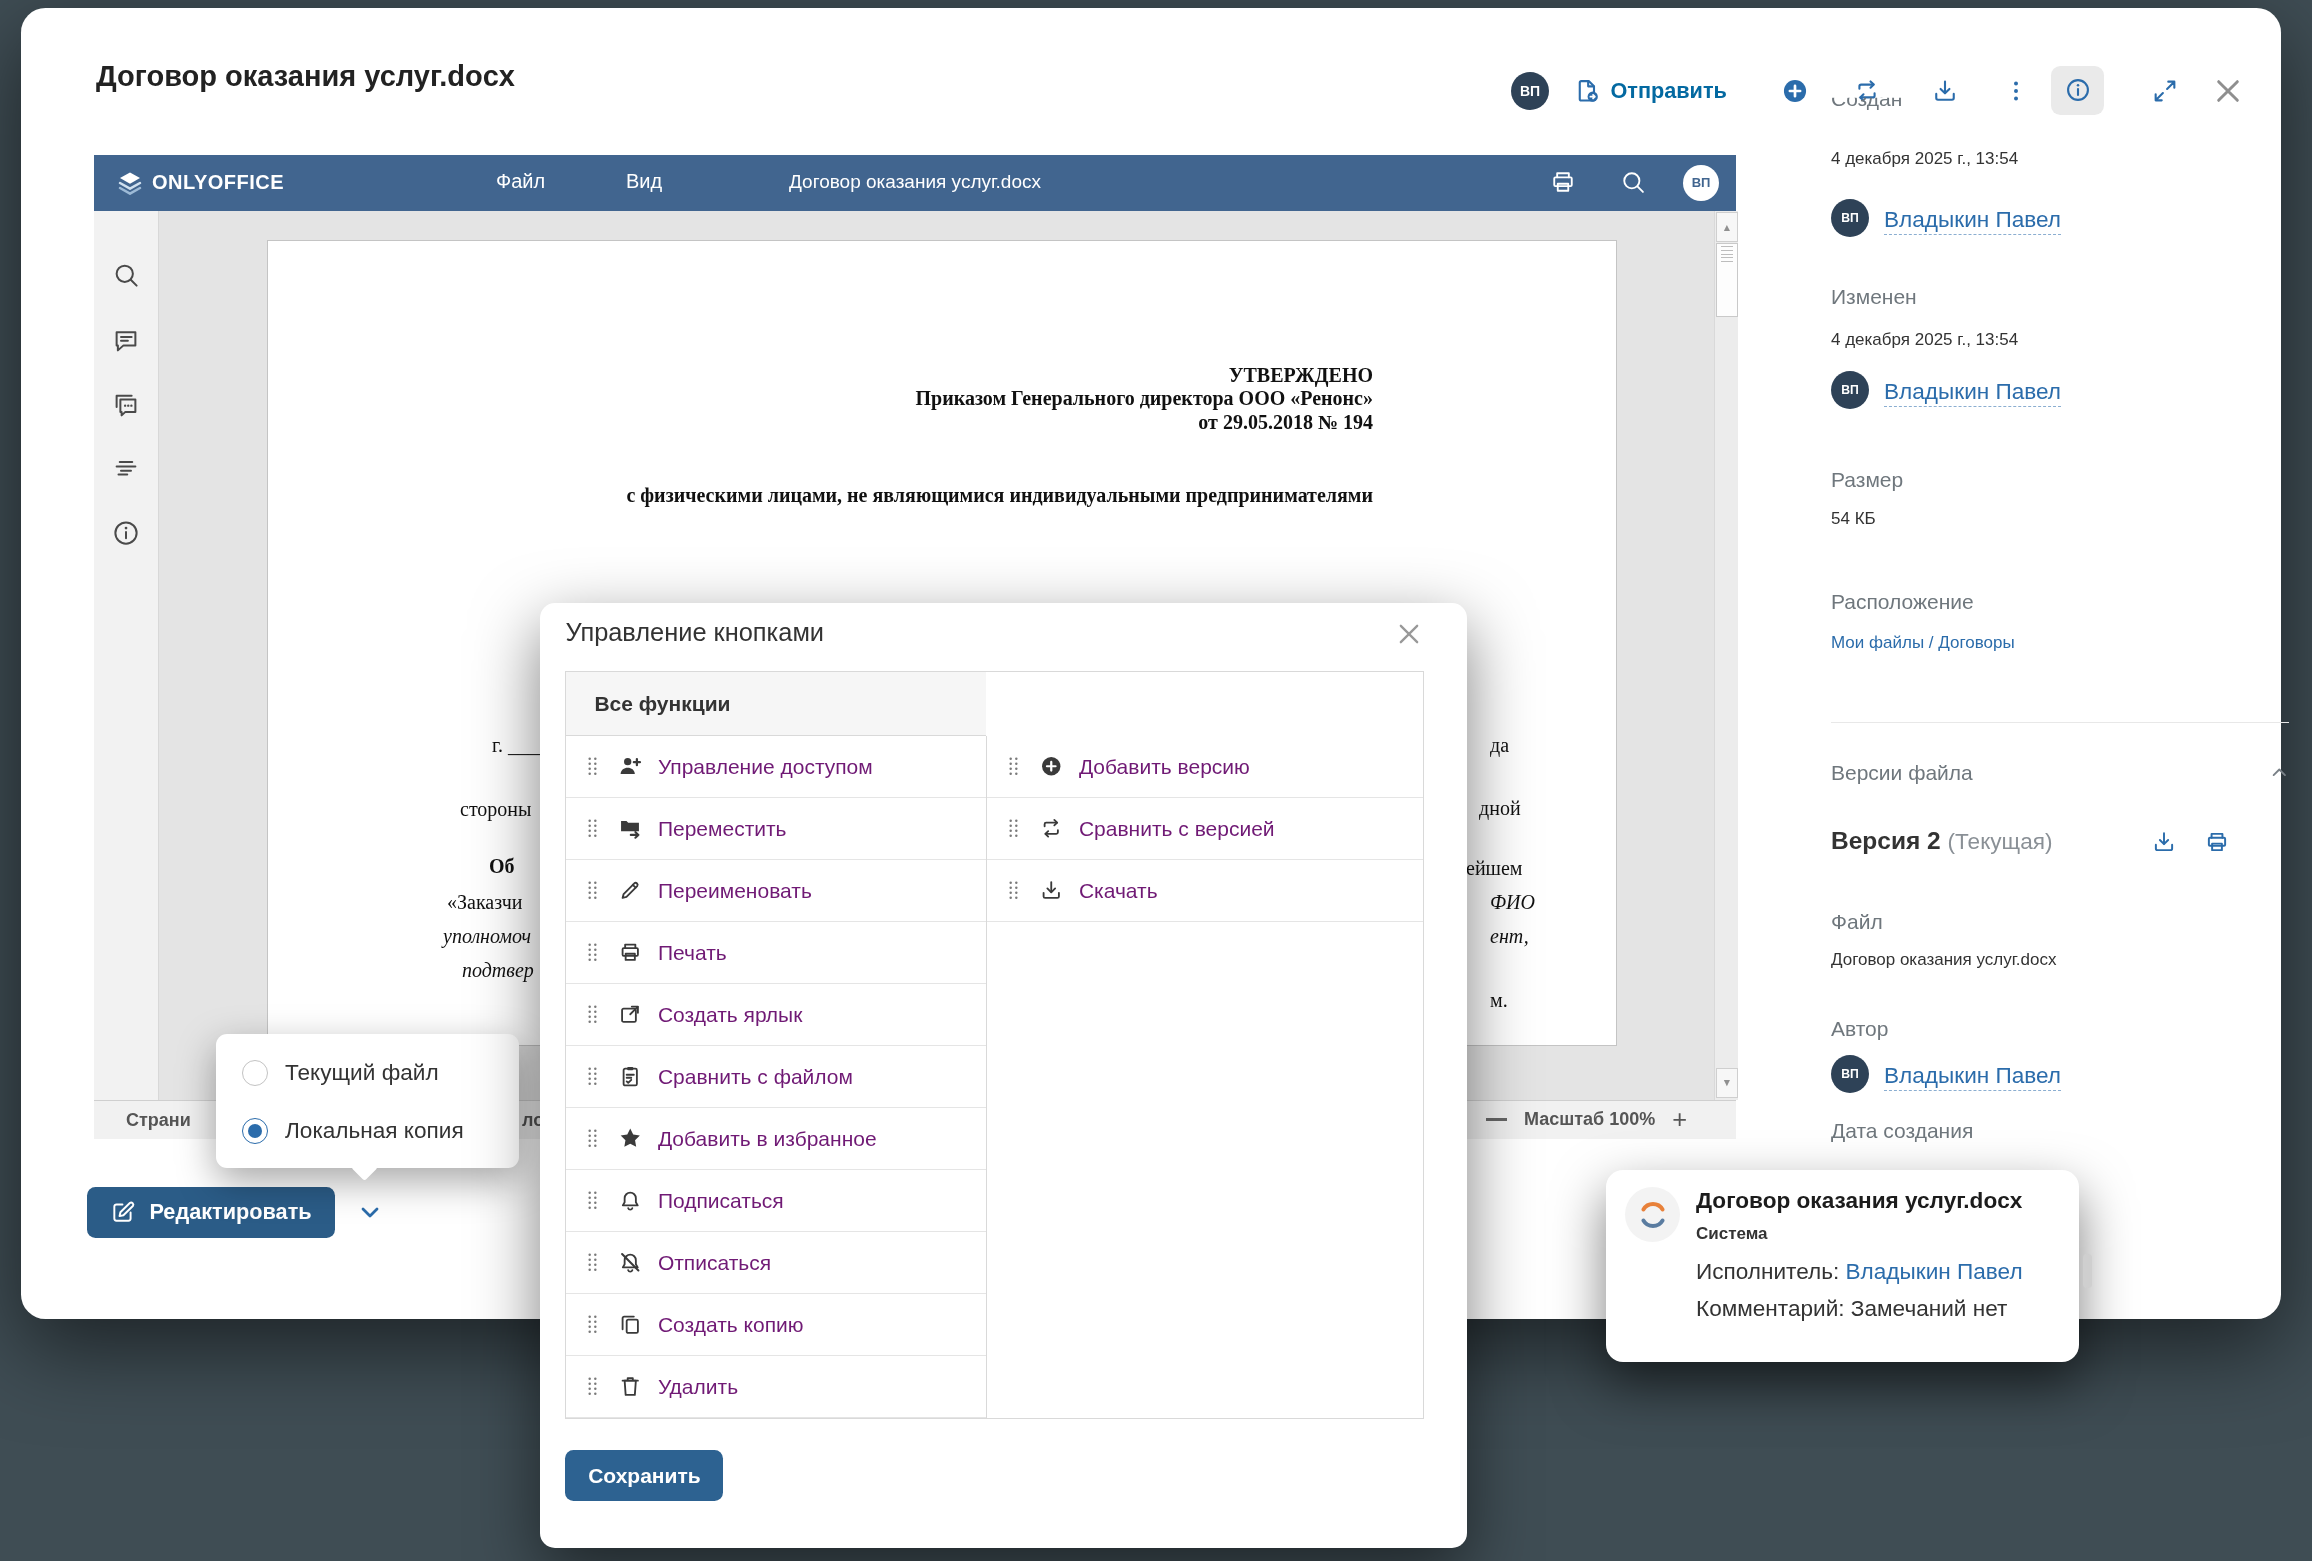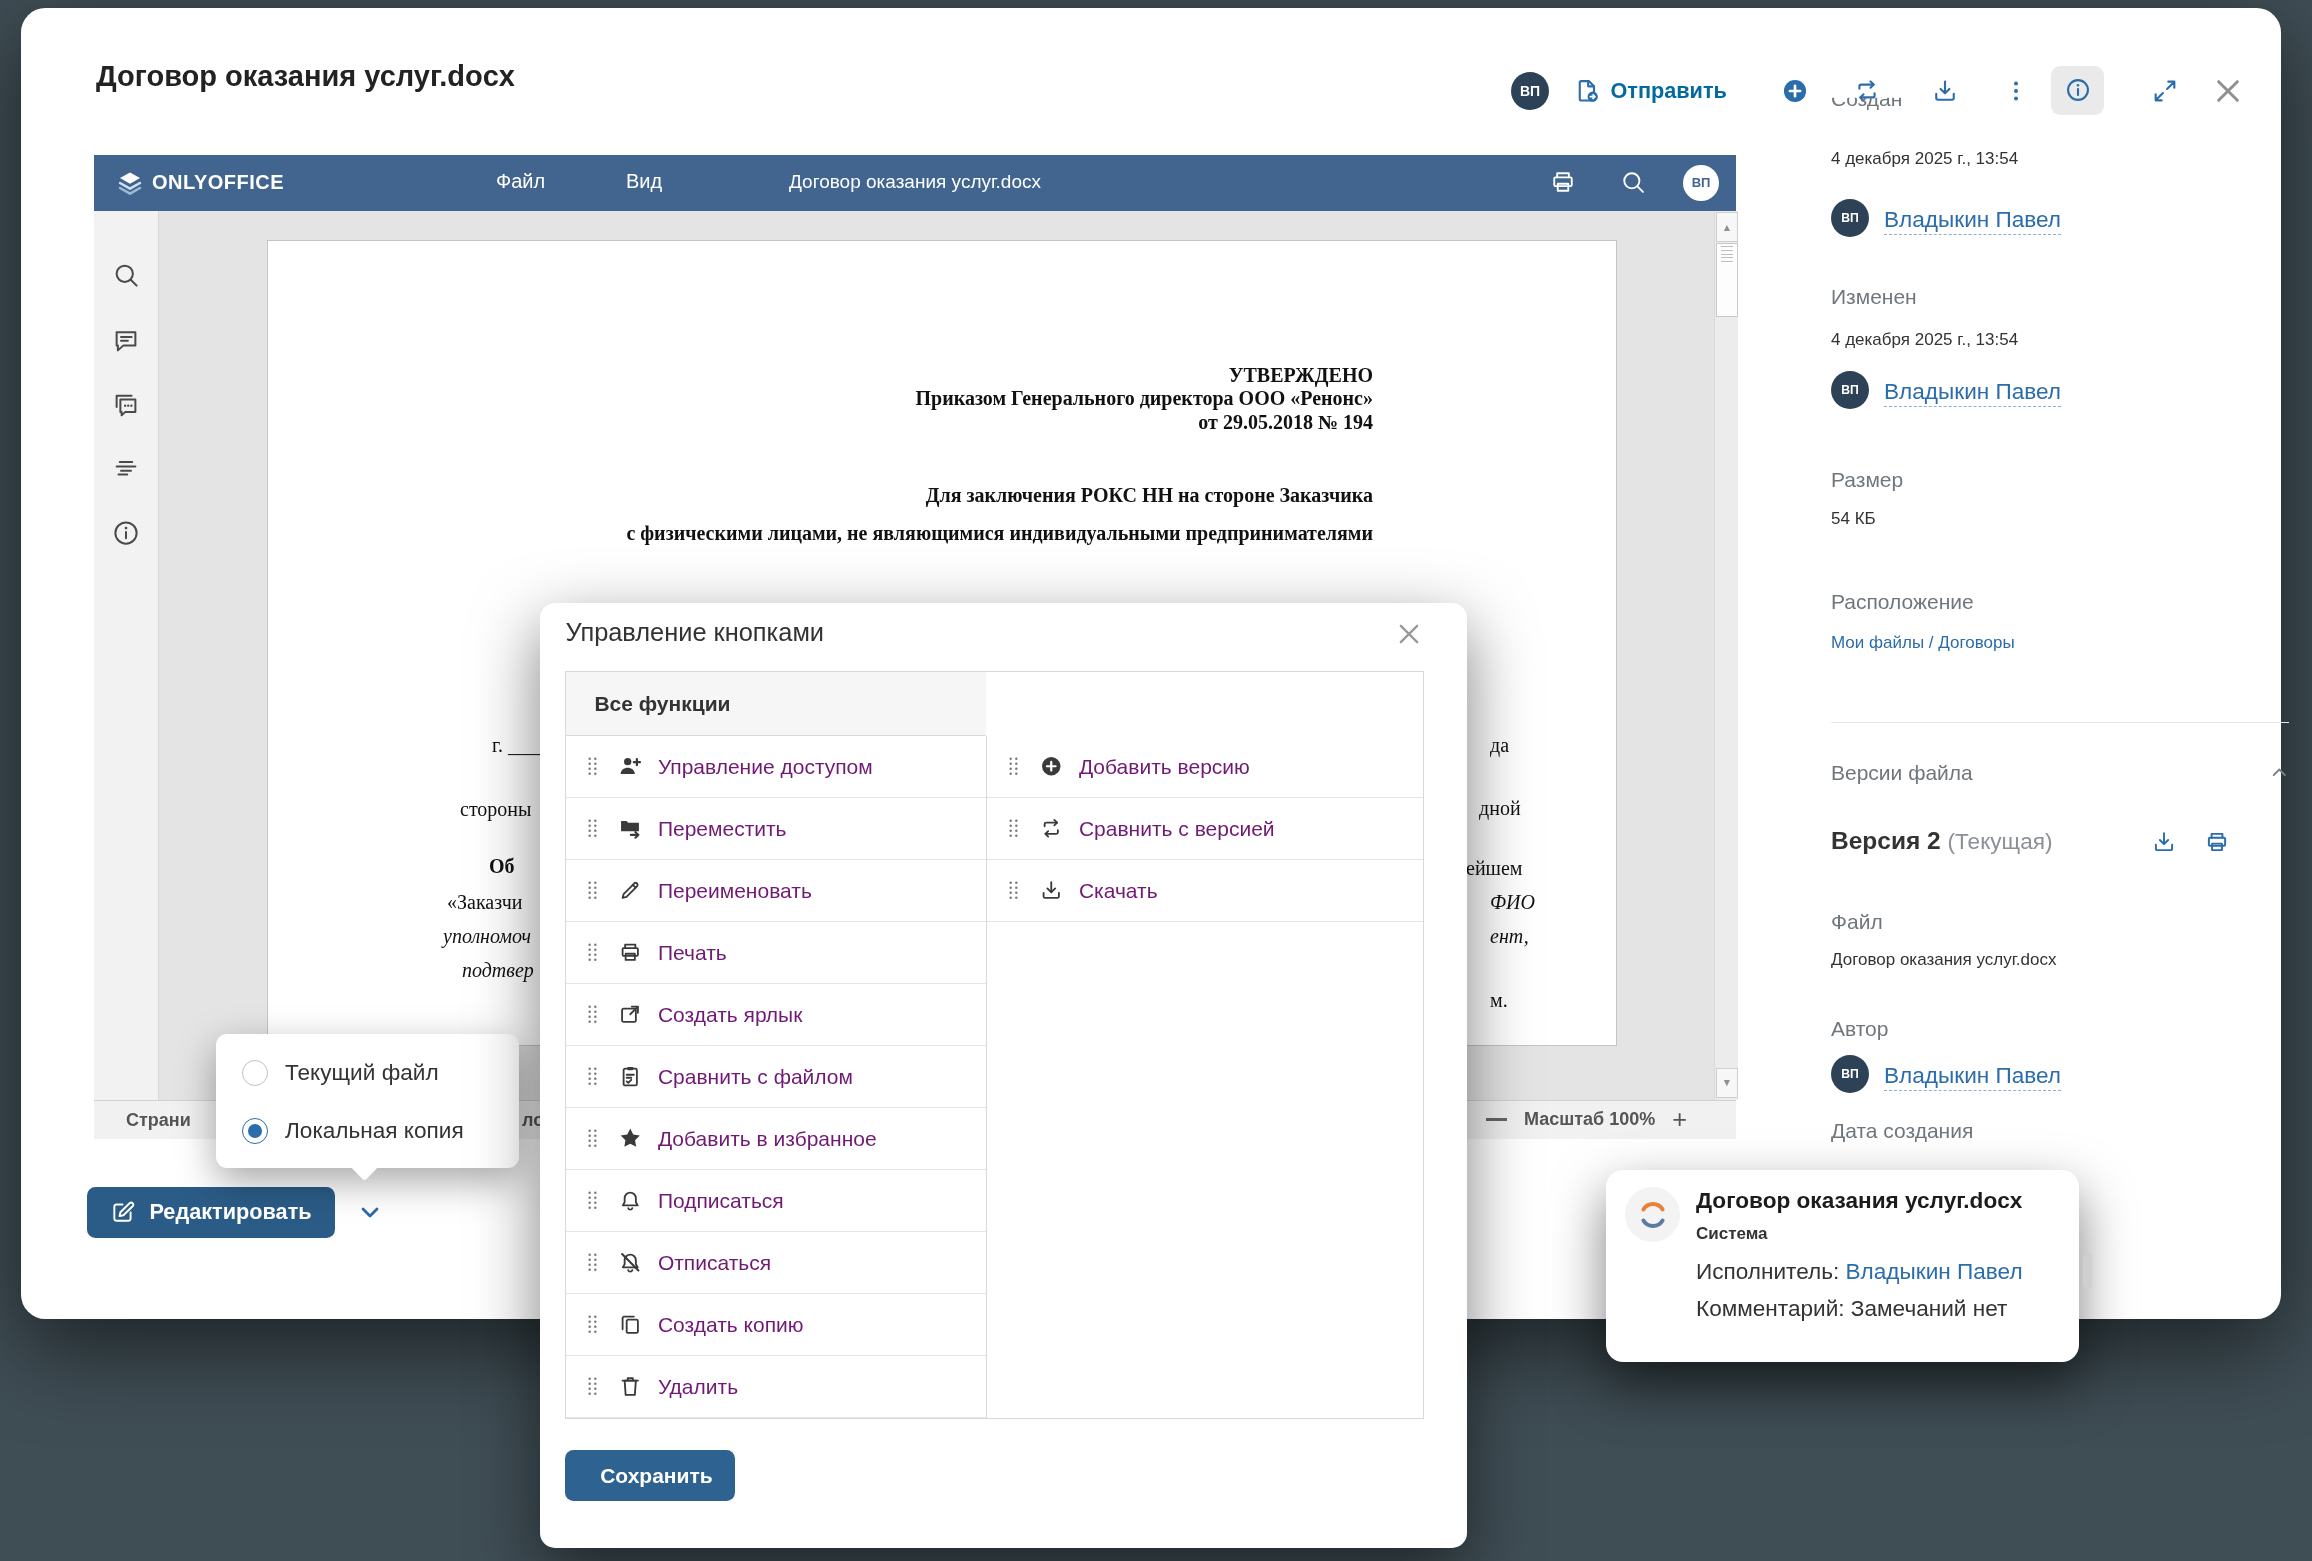--- a/index.html
+++ b/index.html
@@ -92,21 +92,21 @@
        display:flex;align-items:center;padding-left:28px;font-size:21px;font-weight:bold;color:#333;}
   .col{position:absolute;top:64px;}
   .col-right{border-left:0.9px solid #d9d9d9;box-sizing:border-box;}
   .mrow{height:62px;display:flex;align-items:center;padding-left:19px;border-bottom:0.9px solid #e5e5e5;box-sizing:border-box;cursor:pointer;}
   .handle{width:15px;margin-right:18px;color:#7a7a7a;}
   .handle svg{width:15px;height:22.6px;fill:#7a7a7a;stroke:none;}
   .micon{width:24.5px;height:24.5px;margin-right:15px;color:#3a3a3a;}
   .micon svg{width:24.5px;height:24.5px;}
   .mlabel{font-size:21px;color:#701a75;}
   .btn-save{position:absolute;left:25.4px;top:847px;width:158px;height:51px;background:#2d6291;border-radius:8.5px;color:#fff;
-            display:flex;align-items:center;justify-content:center;font-size:21px;font-weight:bold;cursor:pointer;padding-left:12px;}
+            display:flex;align-items:center;justify-content:center;font-size:21px;font-weight:bold;cursor:pointer;}
 
   
   .toast{position:absolute;left:1606px;top:1170px;width:473px;height:192px;background:#fff;border-radius:17px;
          box-shadow:0 22.6px 52px rgba(0,0,0,.5);z-index:35;}
   .t-logo{position:absolute;left:19px;top:17px;width:55px;height:55px;border-radius:50%;background:#f3f3f3;
           display:flex;align-items:center;justify-content:center;}
   .t-title{position:absolute;left:90px;top:18px;font-size:22.6px;font-weight:bold;color:#1c1c1c;}
   .t-sys{position:absolute;left:90px;top:54px;font-size:17px;font-weight:bold;color:#333;}
   .t-row{position:absolute;left:90px;font-size:22.6px;color:#333;}
   .t-link{color:#2b6cab;cursor:pointer;}
@@ -246,21 +246,20 @@
       </div>
 
       <div class="ed-work">
         <div class="page">
           <div class="doc-right" style="top:123px">
               <div>УТВЕРЖДЕНО</div>
               <div>Приказом Генерального директора ООО «Ренонс»</div>
               <div>от 29.05.2018 № 194</div>
             </div>
           <div class="doc-body" style="top:235px">
-              <div>Для заключения РОКС НН на стороне Заказчика</div>
               <div>с физическими лицами, не являющимися индивидуальными предпринимателями</div>
             </div>
           <div>
               <span class="frag " style="left:224px;top:493px">г. ______________</span>
               <span class="frag " style="left:192px;top:557px">стороны</span>
               <span class="frag b" style="left:221px;top:614px">Об</span>
               <span class="frag " style="left:179px;top:650px">«Заказчи</span>
               <span class="frag i" style="left:175px;top:684px">уполномоч</span>
               <span class="frag i" style="left:194px;top:718px">подтвер</span>
               <span class="frag " style="left:279px;top:750px">вм</span>

